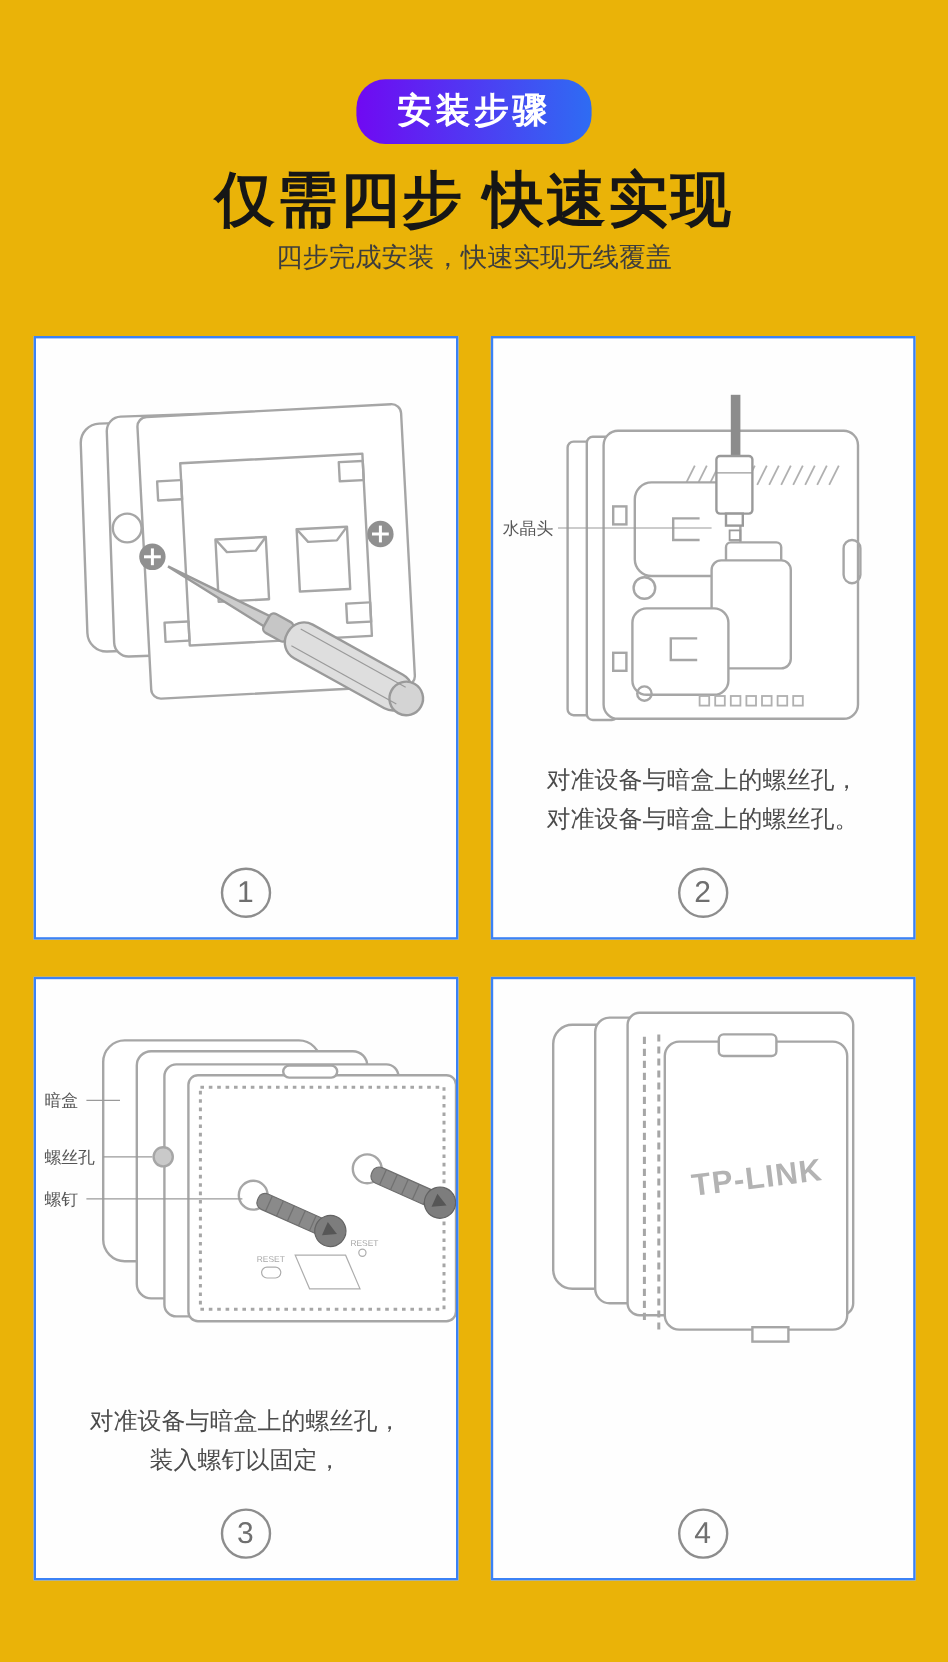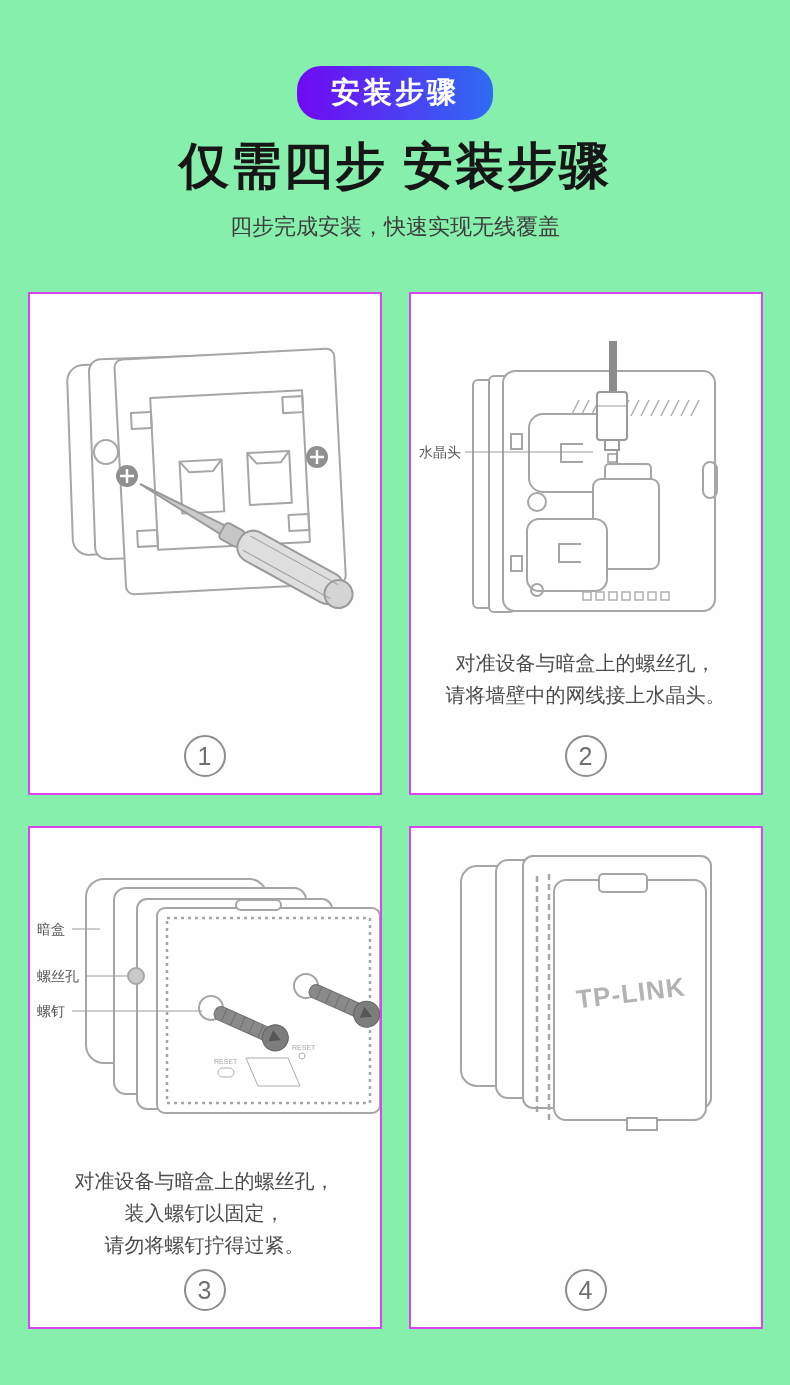--- a/index.html
+++ b/index.html
@@ -1,37 +1,37 @@
 <!DOCTYPE html>
 <html><head>
 <meta charset="utf-8">
 <style>
   html,body { margin:0; padding:0; }
   .page {
-    width:790px; height:1385px; background:#86efac; overflow:hidden;
+    width:790px; height:1385px; background:#eab308; overflow:hidden;
     font-family:"Liberation Sans","DejaVu Sans",sans-serif;
   }
   .header { text-align:center; }
   .badge {
     display:inline-block; margin-top:66px; padding:7px 34px;
     font-size:29px; font-weight:bold; color:#ffffff; letter-spacing:3px;
     border-radius:24px; background:linear-gradient(90deg,#7009f2 0%,#2e6cf3 100%);
   }
   .title {
     margin:16px 0 0; font-size:50px; font-weight:bold; color:#161616;
     letter-spacing:2px; line-height:60px;
   }
-  .subtitle { margin:16px 0 0; font-size:22px; color:#3d3d3d; line-height:30px; }
+  .subtitle { margin:4px 0 0; font-size:22px; color:#3d3d3d; line-height:30px; }
   .grid {
     width:735px; margin:50px auto 0;
     display:grid; grid-template-columns:354px 354px; grid-template-rows:503px 503px;
     column-gap:27px; row-gap:31px;
   }
   .card {
-    box-sizing:border-box; background:#fefefe; border:2px solid #d946ef;
+    box-sizing:border-box; background:#fefefe; border:2px solid #3b82f6;
     display:flex; flex-direction:column; align-items:center;
   }
   .illus { width:350px; height:333px; display:block; }
   .caption {
     height:104px; display:flex; flex-direction:column; justify-content:center;
     text-align:center; font-size:20px; line-height:32px; color:#4c4c4c;
   }
   .step-circle {
     margin-top:auto; margin-bottom:16px; width:38px; height:38px;
     border:2px solid #8d8d8d; border-radius:50%;
@@ -40,21 +40,21 @@
   }
   svg text.cn { font-family:"Liberation Sans","DejaVu Sans",sans-serif; }
 </style>
 </head>
 <body>
 
 <div class="page">
 
   <div class="header">
     <div class="badge">安装步骤</div>
-    <h1 class="title">仅需四步 安装步骤</h1>
+    <h1 class="title">仅需四步 快速实现</h1>
     <p class="subtitle">四步完成安装，快速实现无线覆盖</p>
   </div>
 
   <div class="grid">
 
     <section class="card">
       <svg class="illus" viewBox="0 0 350 333">
         <g fill="#ffffff" stroke="#a6a6a6" stroke-width="2" stroke-linejoin="round">
           <rect x="40" y="68" width="200" height="190" rx="16" transform="rotate(-2 140 163)"></rect>
           <rect x="62" y="62" width="205" height="200" rx="12" transform="rotate(-2 164 162)"></rect>
@@ -147,21 +147,21 @@
           <rect x="194" y="146" width="14" height="10"></rect>
           <rect x="197" y="160" width="9" height="8" fill="none" stroke-width="1.5"></rect>
         </g>
         <g>
           <text class="cn" x="8" y="163" font-size="14" fill="#555555">水晶头</text>
           <line x1="54" y1="158" x2="182" y2="158" stroke="#9a9a9a" stroke-width="1"></line>
         </g>
       </svg>
       <div class="caption">
         <div>对准设备与暗盒上的螺丝孔，</div>
-        <div>请将墙壁中的网线接上水晶头。</div>
+        <div>对准设备与暗盒上的螺丝孔。</div>
       </div>
       <div class="step-circle">
         <span>2</span>
       </div>
     </section>
 
     <section class="card">
       <svg class="illus" viewBox="0 0 350 333">
         <g fill="#ffffff" stroke="#a6a6a6" stroke-width="2">
           <rect x="56" y="51" width="181" height="184" rx="18"></rect>
@@ -212,21 +212,20 @@
         </g>
         <g stroke="#9a9a9a" stroke-width="1">
           <line x1="42" y1="101" x2="70" y2="101"></line>
           <line x1="56" y1="148" x2="97" y2="148"></line>
           <line x1="42" y1="183" x2="172" y2="183"></line>
         </g>
       </svg>
       <div class="caption">
         <div>对准设备与暗盒上的螺丝孔，</div>
         <div>装入螺钉以固定，</div>
-        <div>请勿将螺钉拧得过紧。</div>
       </div>
       <div class="step-circle">
         <span>3</span>
       </div>
     </section>
 
     <section class="card">
       <svg class="illus" viewBox="0 0 350 333">
         <g fill="#ffffff" stroke="#a6a6a6" stroke-width="2">
           <rect x="50" y="38" width="185" height="220" rx="16"></rect>

